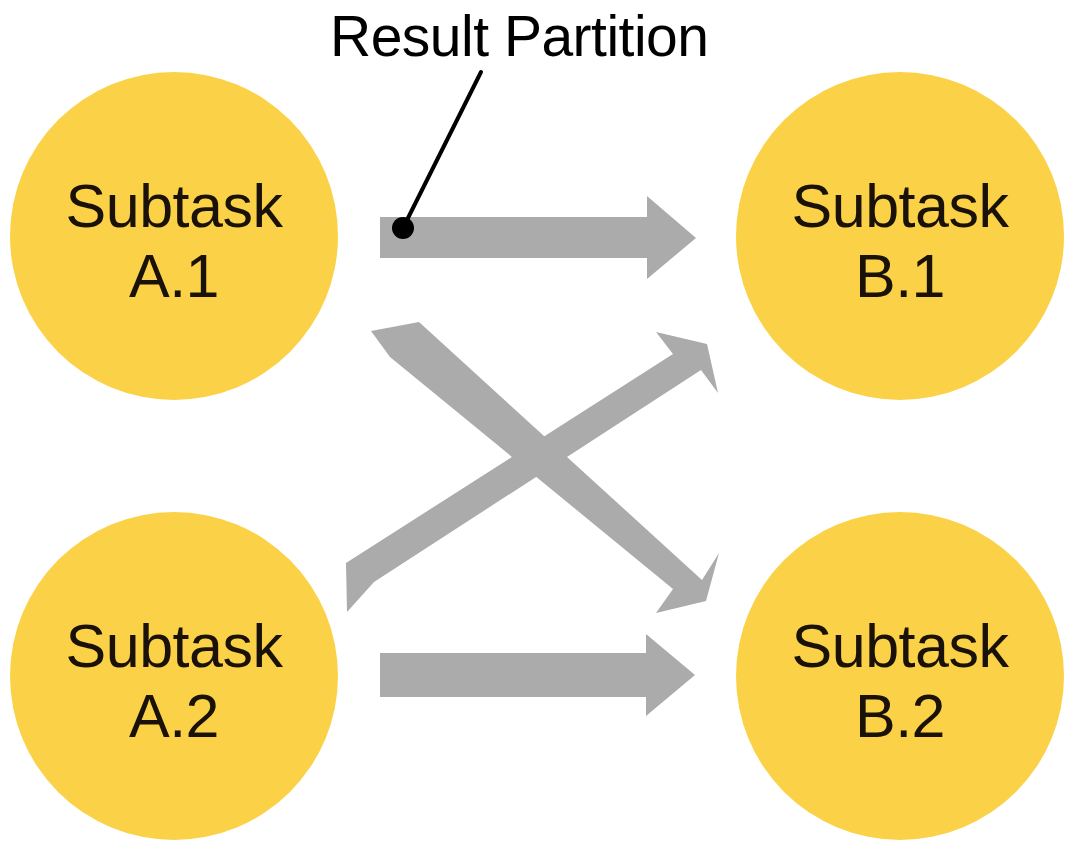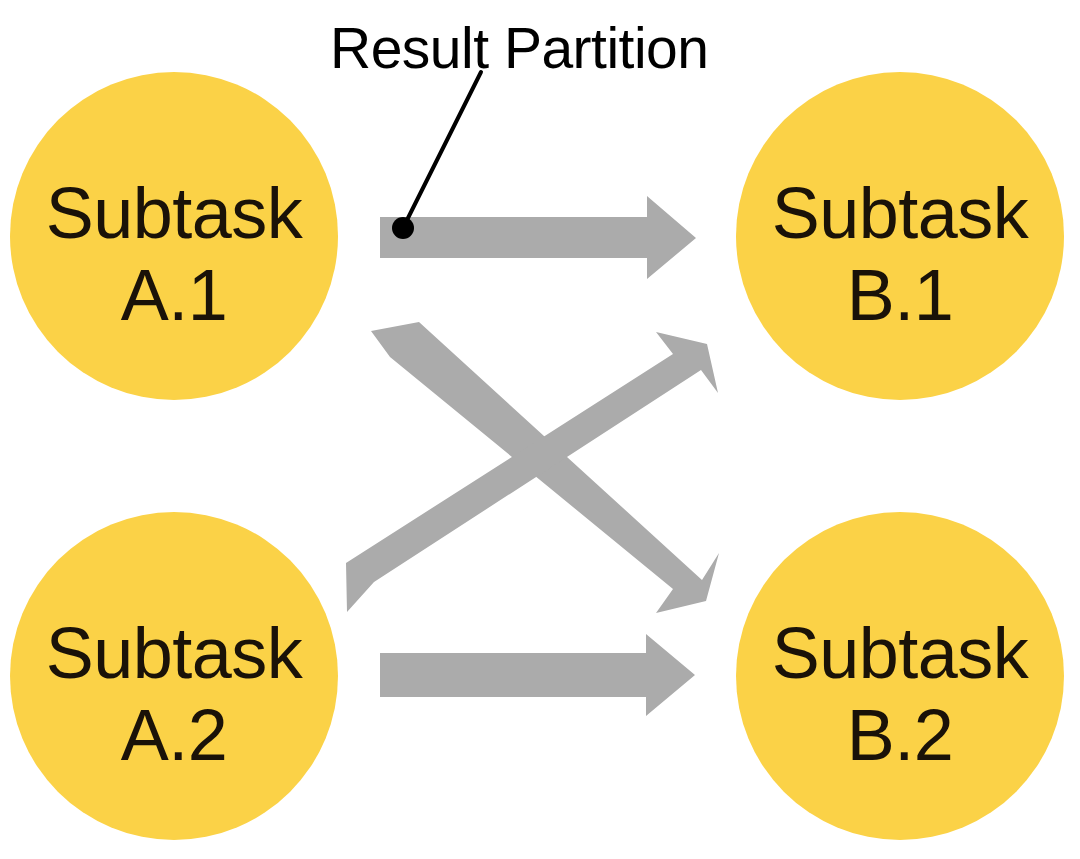--- a/index.html
+++ b/index.html
@@ -22,21 +22,21 @@
     left: 0;
     top: 0;
     width: 1080px;
     height: 859px;
   }
   .node-label {
     position: absolute;
     text-align: center;
     color: #1a1208;
     font-family: "Liberation Sans", sans-serif;
-    font-size: 72px;
+    font-size: 61px;
     line-height: 1.14;
     letter-spacing: -0.5px;
     white-space: pre-line;
     pointer-events: none;
   }
   .title-label {
     position: absolute;
     color: #000000;
     font-family: "Liberation Sans", sans-serif;
     font-size: 57px;
@@ -69,21 +69,21 @@
       <circle cx="174" cy="676" r="164" fill="#fbd247"></circle>
       <circle cx="900" cy="676" r="164" fill="#fbd247"></circle>
     </g>
 
     <g>
       <line x1="481" y1="72" x2="405" y2="224" stroke="#000000" stroke-width="4" stroke-linecap="round"></line>
       <circle cx="403" cy="228" r="11" fill="#000000"></circle>
     </g>
   </svg>
 
-  <div class="title-label" style="left:330px; top:20px;">Result Partition</div>
+  <div class="title-label" style="left:330px; top:8px;">Result Partition</div>
 
   <div class="node-label" style="left:14px; top:172px; width:320px;">Subtask
 A.1</div>
 
   <div class="node-label" style="left:740px; top:172px; width:320px;">Subtask
 B.1</div>
 
   <div class="node-label" style="left:14px; top:612px; width:320px;">Subtask
 A.2</div>
 

